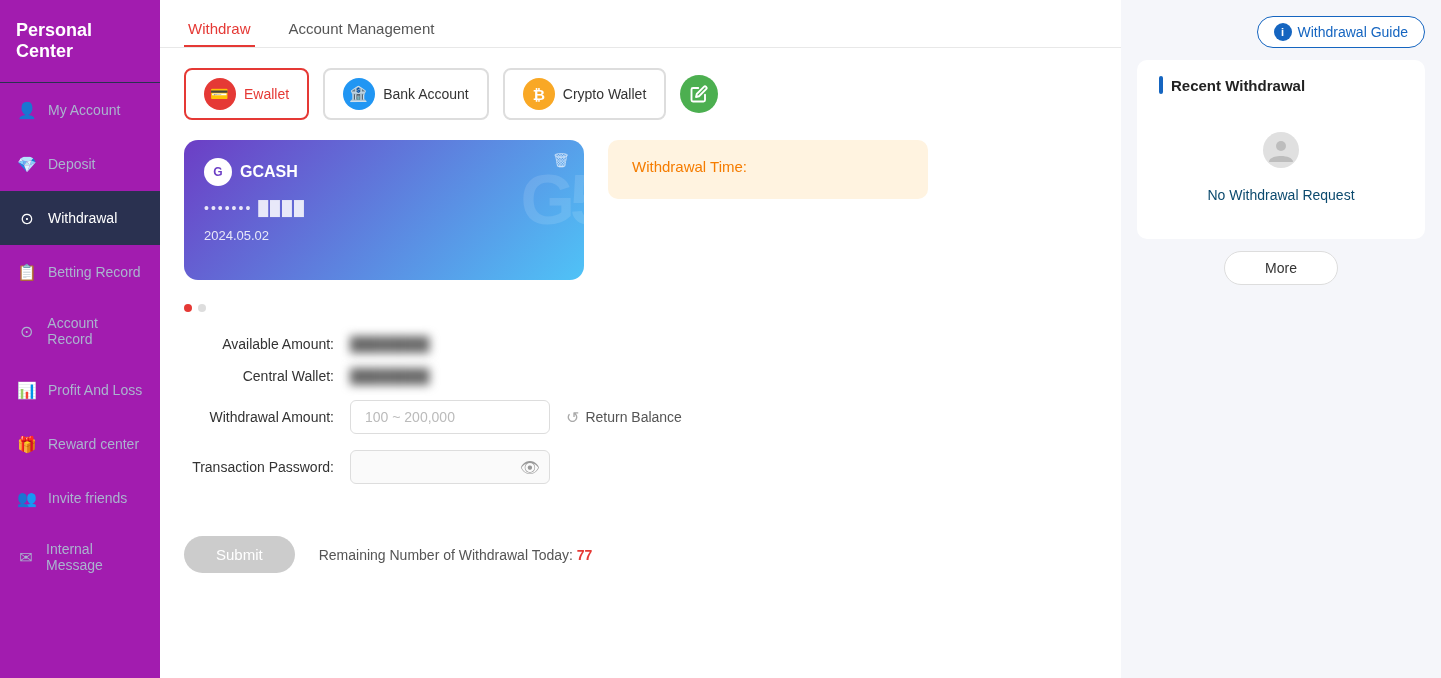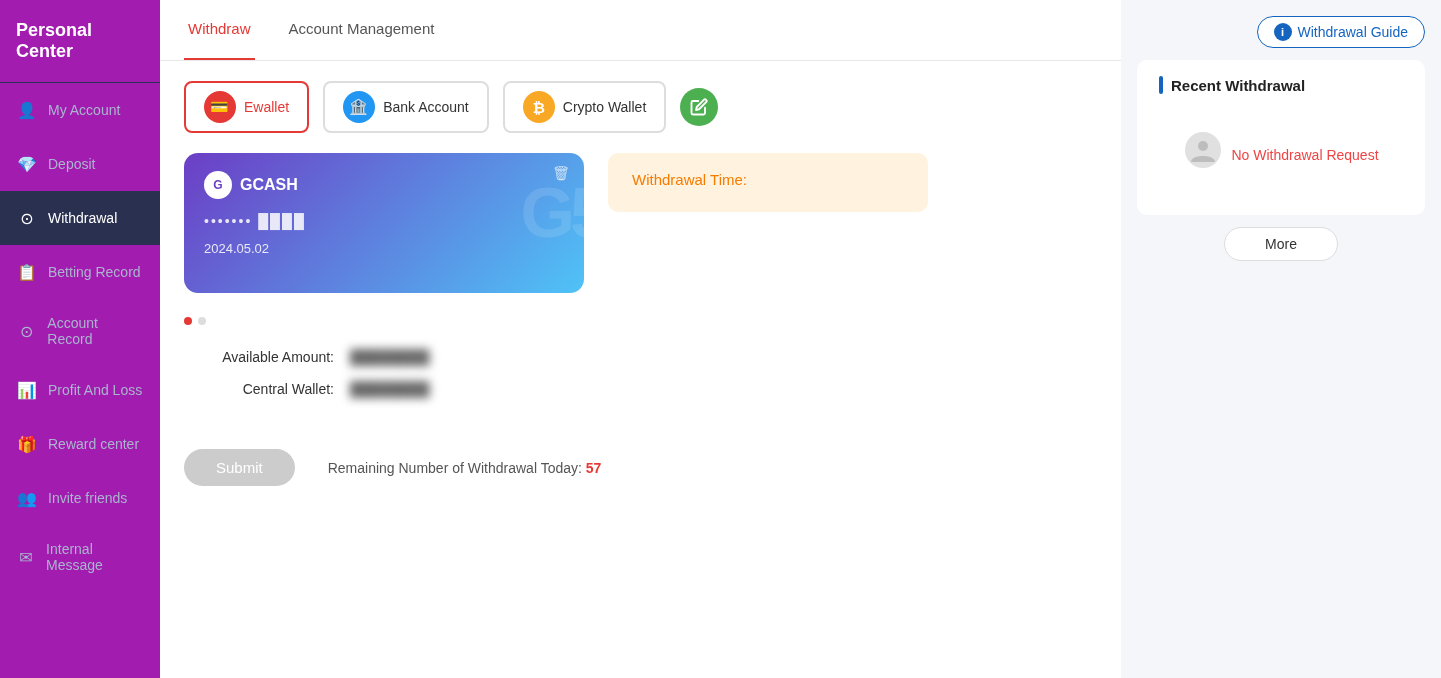--- a/index.html
+++ b/index.html
@@ -75,21 +75,21 @@
     
     .tabs {
       display: flex;
       align-items: center;
       padding: 12px 24px 0;
       border-bottom: 1px solid #e8e8e8;
       background: #fff;
       gap: 30px;
     }
     .tab {
-      padding: 8px 4px 21px;
+      padding: 8px 4px 8px;
       font-size: 15px;
       cursor: pointer;
       color: #555;
       border-bottom: 2px solid transparent;
       position: relative;
     }
     .tab.active {
       color: #e53935;
       border-bottom: 2px solid #e53935;
     }
@@ -313,21 +313,21 @@
       color: #999;
       cursor: pointer;
       font-size: 16px;
     }
 
     
     .submit-section {
       padding: 16px 24px;
       display: flex;
       align-items: center;
-      gap: 33px;
+      gap: 24px;
     }
     .submit-btn {
       background: #ccc;
       color: #fff;
       border: none;
       border-radius: 22px;
       padding: 10px 32px;
       font-size: 15px;
       cursor: not-allowed;
     }
@@ -379,24 +379,25 @@
       margin-left: 6px;
     }
     .recent-title-bar {
       width: 4px;
       height: 18px;
       background: #1565c0;
       border-radius: 2px;
     }
     .no-withdrawal {
       display: flex;
+      flex-direction: column;
       align-items: center;
       justify-content: center;
       padding: 20px 0;
-      color: #ef4444;
+      color: #0c4a6e;
       gap: 8px;
     }
     .no-withdrawal-icon {
       font-size: 36px;
     }
     .no-withdrawal-text {
       font-size: 14px;
     }
     .more-btn {
       background: #fff;
@@ -512,27 +513,42 @@
 
       <div class="form-section">
         <div class="form-row">
           <div class="form-label">Available Amount:</div>
           <div class="form-value blurred">████████</div>
         </div>
         <div class="form-row">
           <div class="form-label">Central Wallet:</div>
           <div class="form-value blurred">████████</div>
         </div>
+        <div class="form-row">
+          <div class="form-label">Withdrawal Amount:</div>
+          <input class="form-input" type="text" placeholder="100 ~ 200,000" style="">
+          <button class="return-balance-btn">
+            <span class="return-icon">↺</span>
+            <span>Return Balance</span>
+          </button>
+        </div>
+        <div class="form-row">
+          <div class="form-label">Transaction Password:</div>
+          <div class="password-field">
+            <input class="password-input" type="password" style="">
+            <span class="eye-icon">👁</span>
+          </div>
+        </div>
       </div>
 
       <div class="submit-section">
         <button class="submit-btn">Submit</button>
         <span class="remaining-text">
           <span>Remaining Number of Withdrawal Today:</span>
-          <span class="remaining-count">57</span>
+          <span class="remaining-count">77</span>
         </span>
       </div>
     </div>
 
     <div class="right-panel">
       <button class="withdrawal-guide-btn">
         <span style="background:#1565c0;color:#fff;border-radius:50%;width:18px;height:18px;display:inline-flex;align-items:center;justify-content:center;font-size:11px;font-weight:bold;">i</span>
         <span>Withdrawal Guide</span>
       </button>
 

